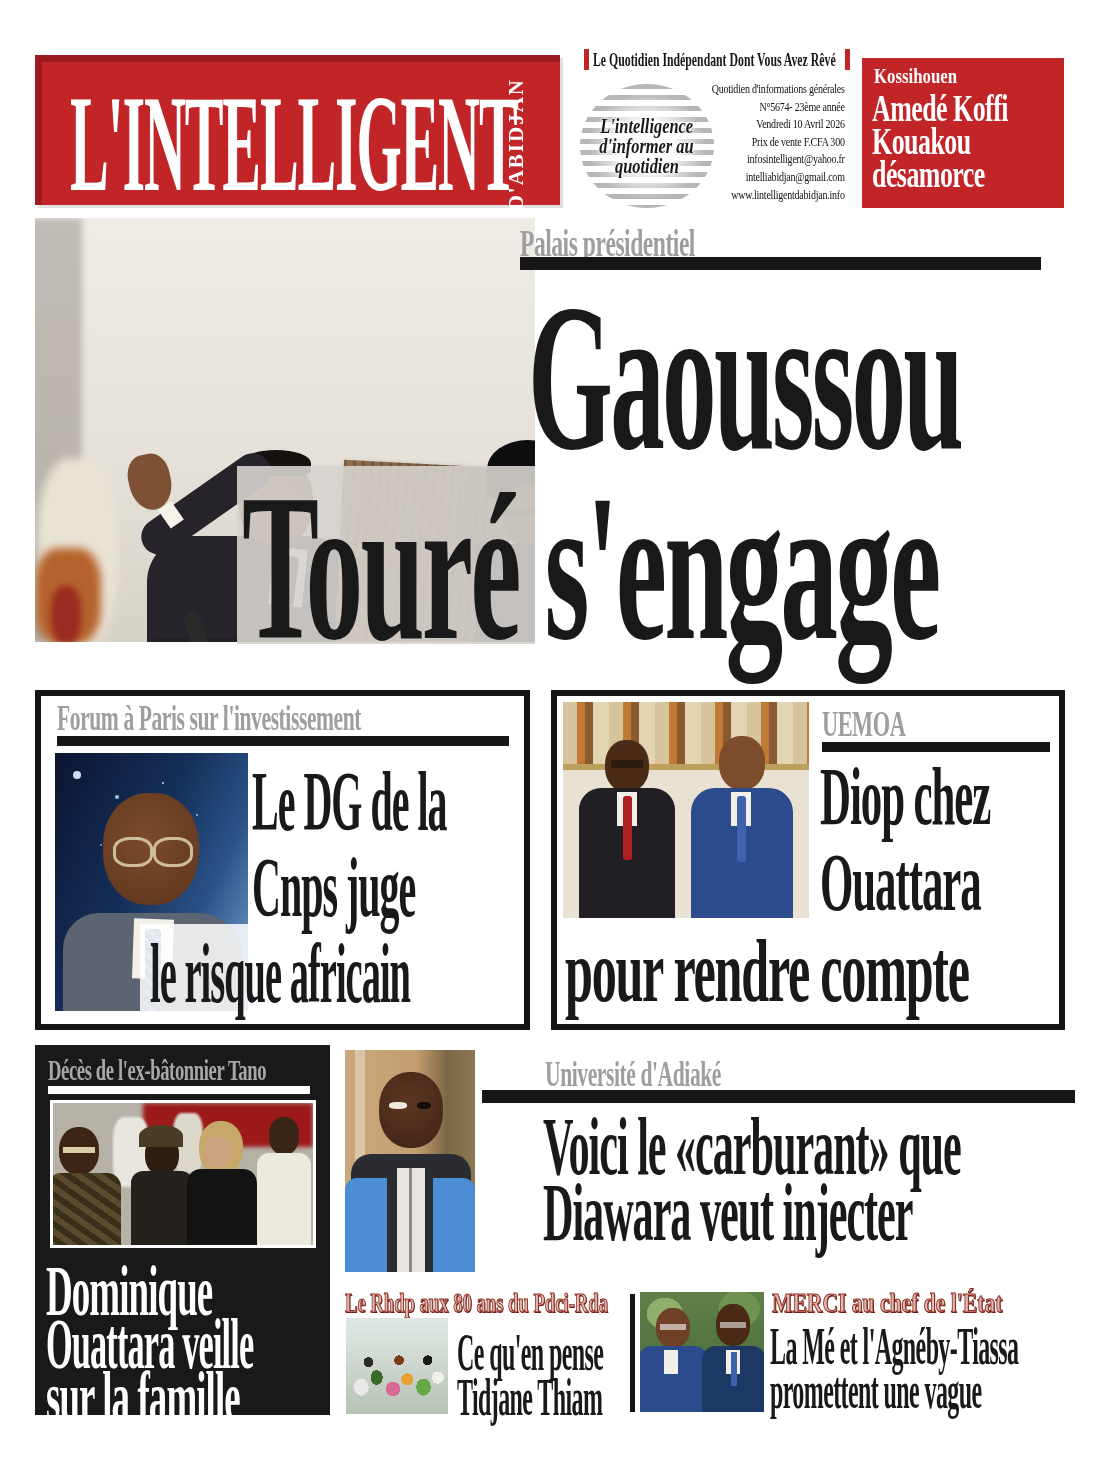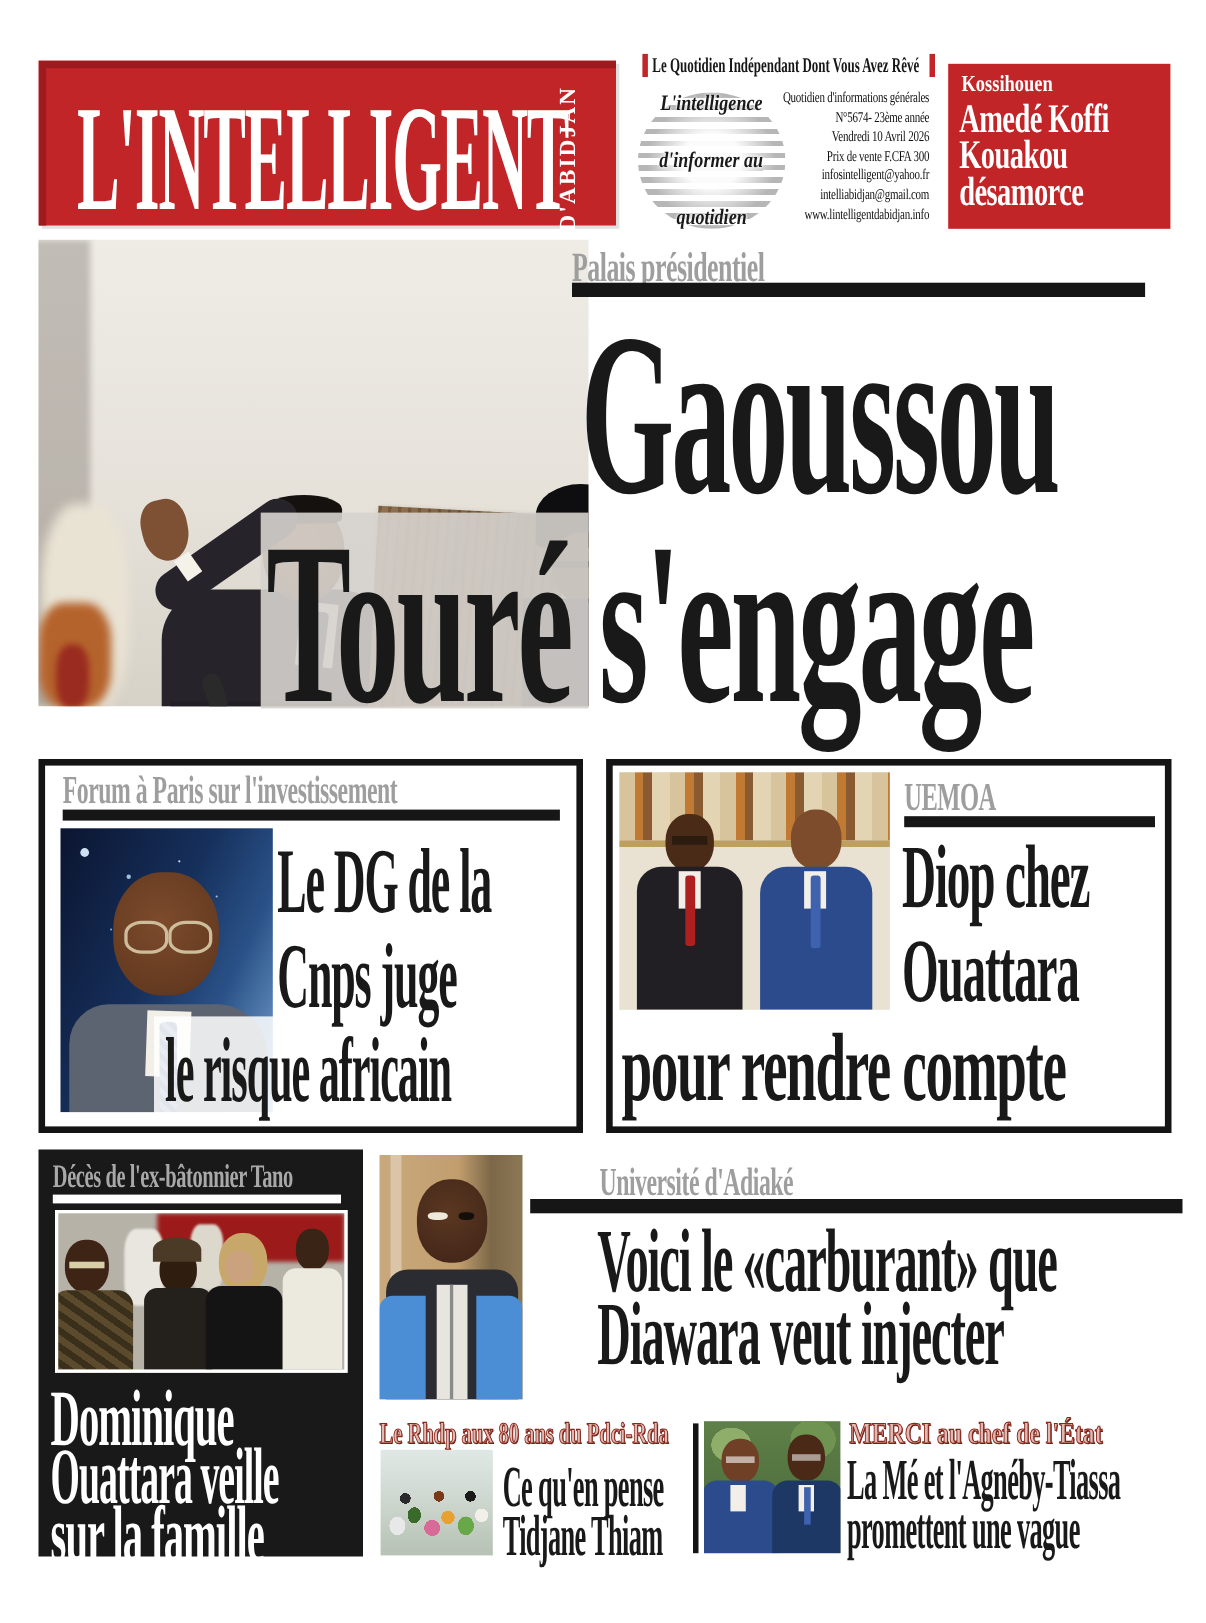--- a/index.html
+++ b/index.html
@@ -37,21 +37,21 @@
   </div>
 
   <div class="abs" style="left:584px;top:49px;width:5px;height:21px;background:#c22528;"></div>
   <div class="abs" style="left:593px;top:50px;font-size:19px;font-weight:bold;color:#161616;white-space:nowrap;
               transform:scaleX(0.62);transform-origin:0 0;line-height:1;">Le Quotidien Indépendant Dont Vous Avez Rêvé</div>
   <div class="abs" style="left:845px;top:49px;width:5px;height:21px;background:#c22528;"></div>
 
   <div class="abs" style="left:580px;top:84px;width:134px;height:124px;border-radius:50%;
               background:radial-gradient(ellipse at center, rgba(255,255,255,.95) 28%, rgba(255,255,255,0) 62%),
                          repeating-linear-gradient(180deg,#b6b6b6 0 5px,#ffffff 5px 11px);
-              display:flex;flex-direction:column;align-items:center;justify-content:space-between;">
+              display:flex;flex-direction:column;align-items:center;justify-content:center;">
     <span style="font-size:20px;font-weight:bold;font-style:italic;color:#1a1a1a;line-height:20px;
                  transform:scaleX(0.82);text-shadow:0 0 3px #fff,0 0 3px #fff;">L'intelligence</span>
     <span style="font-size:20px;font-weight:bold;font-style:italic;color:#1a1a1a;line-height:20px;
                  transform:scaleX(0.82);text-shadow:0 0 3px #fff,0 0 3px #fff;">d'informer au</span>
     <span style="font-size:20px;font-weight:bold;font-style:italic;color:#1a1a1a;line-height:20px;
                  transform:scaleX(0.82);text-shadow:0 0 3px #fff,0 0 3px #fff;">quotidien</span>
   </div>
 
   <div class="abs" style="right:251px;top:80px;text-align:right;color:#111;">
     <span style="display:block;font-size:13.5px;line-height:17.6px;letter-spacing:-0.3px;transform:scaleX(0.74);transform-origin:100% 0;white-space:nowrap;">Quotidien d'informations générales</span>

